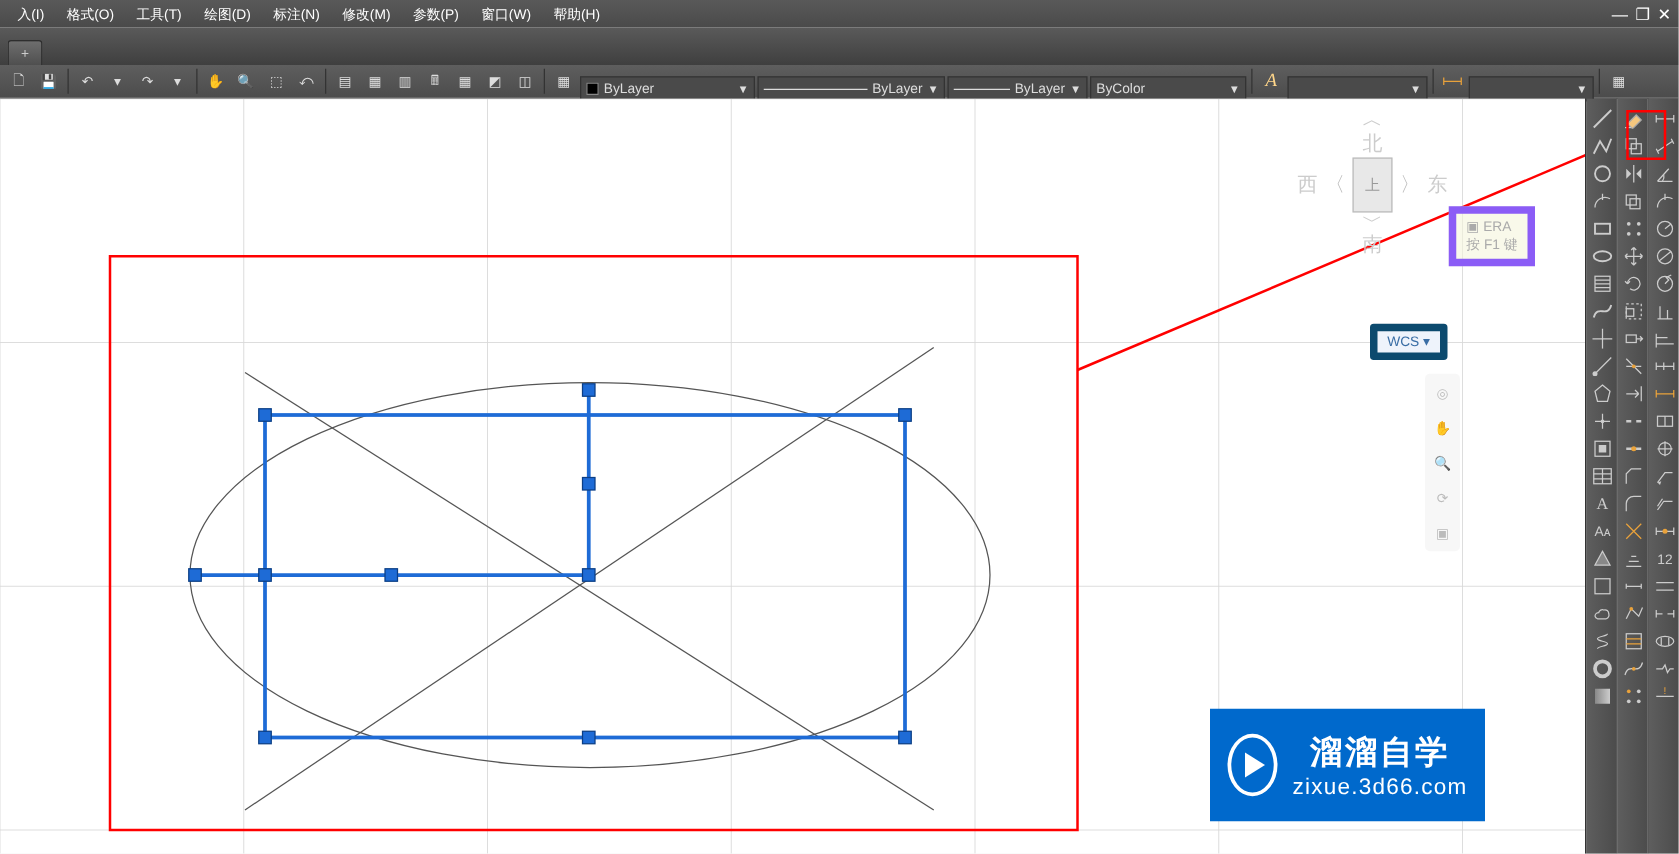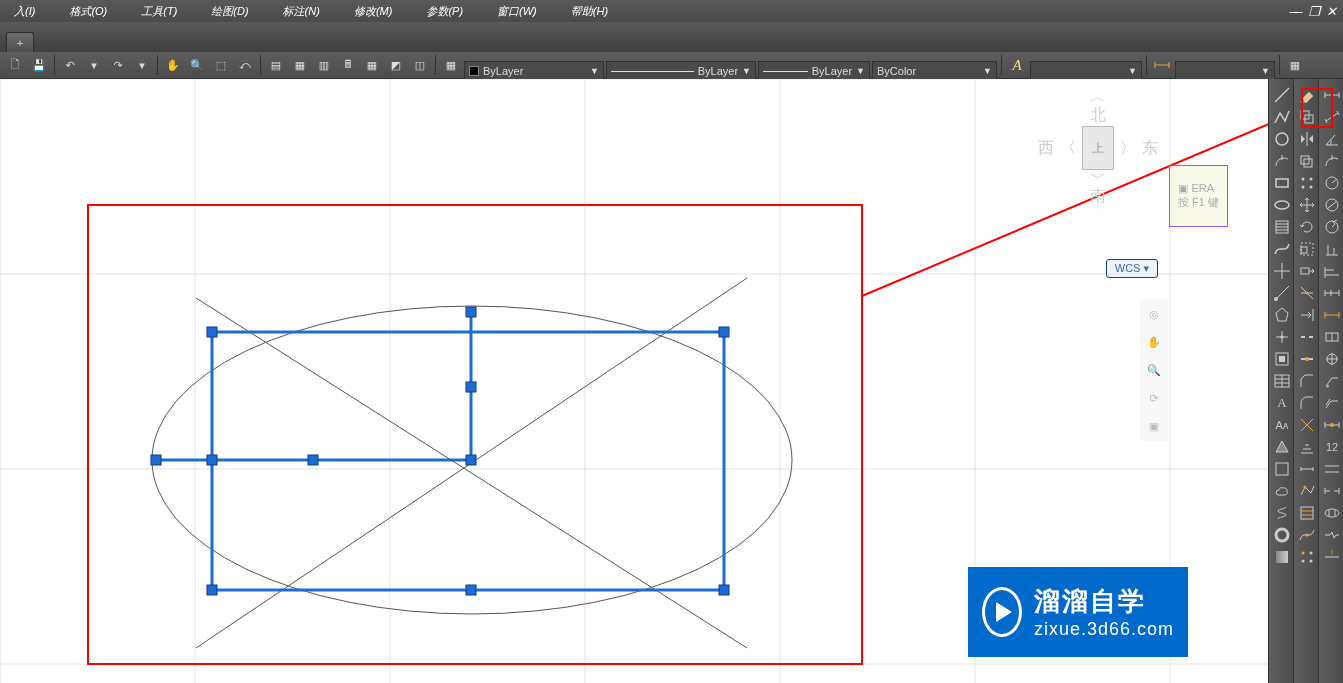--- a/index.html
+++ b/index.html
@@ -1,19 +1,19 @@
 <!DOCTYPE html>
 <html><head>
 <meta charset="utf-8">
 <style>
   * { box-sizing: border-box; margin: 0; padding: 0; }
   body { font-family: "Microsoft YaHei", Arial, sans-serif; font-size: 11px; background: #f0f0f0; overflow: hidden; width: 1343px; height: 683px; }
 
   
-  .menubar { background: linear-gradient(#595959,#4a4a4a); height: 22px; display: flex; align-items: center; color: #fff; padding: 0 6px; gap: 18px; font-style: italic; }
+  .menubar { background: linear-gradient(#595959,#4a4a4a); height: 22px; display: flex; align-items: center; color: #fff; padding: 0 6px; gap: 2px; }
   .menubar .menu-item { padding: 2px 8px; cursor: pointer; }
   .menubar .spacer { flex: 1; }
   .menubar .win-controls { display: flex; gap: 6px; font-size: 13px; }
   .menubar .win-controls span { cursor: pointer; }
 
   
   .tabstrip { background: linear-gradient(#5a5a5a,#3f3f3f); height: 30px; display: flex; align-items: flex-end; padding: 0 6px; }
   .tabstrip .tab { background: linear-gradient(#6e6e6e,#4f4f4f); border: 1px solid #2e2e2e; border-bottom: none; width: 28px; height: 20px; display: flex; align-items: center; justify-content: center; color: #ccc; border-radius: 3px 3px 0 0; cursor: pointer; }
 
   
@@ -37,31 +37,31 @@
   .right-panels { display: flex; }
   .vtoolbar { background: linear-gradient(90deg,#5e5e5e,#4c4c4c); width: 25px; display: flex; flex-direction: column; align-items: center; padding: 4px 0; gap: 1px; border-left: 1px solid #333; }
   .vtoolbar .vbtn { width: 21px; height: 21px; display: flex; align-items: center; justify-content: center; cursor: pointer; border: 1px solid transparent; color: #ddd; }
 
   
   .viewcube { position: absolute; top: 10px; right: 110px; width: 120px; color: #bbb; text-align: center; font-size: 16px; user-select: none; }
   .viewcube .row { display: flex; align-items: center; justify-content: center; gap: 6px; }
   .viewcube .cube { width: 44px; height: 44px; background: #e8e8e8; border: 1px solid #bbb; display: flex; align-items: center; justify-content: center; color: #999; font-size: 12px; }
   .viewcube .dir { font-size: 16px; color: #ccc; }
   .viewcube .arrow-v { font-size: 16px; color: #ccc; line-height: 1; }
-  .wcs-badge { position: absolute; top: 180px; right: 110px; background: #eef3fb; color: #4a6; border: 1px solid #0c4a6e; padding: 2px 8px; border-radius: 3px; font-size: 11px; color: #3a6ea5; }
+  .wcs-badge { position: absolute; top: 180px; right: 110px; background: #eef3fb; color: #4a6; border: 6px solid #0c4a6e; padding: 2px 8px; border-radius: 3px; font-size: 11px; color: #3a6ea5; }
 
   
   .navbar-col { position: absolute; top: 220px; right: 100px; width: 28px; background: rgba(240,240,240,0.5); border-radius: 4px; display: flex; flex-direction: column; align-items: center; padding: 4px; gap: 6px; }
   .navbar-col .nbtn { width: 22px; height: 22px; border-radius: 3px; display: flex; align-items: center; justify-content: center; color: #bbb; cursor: pointer; }
 
   
   .erase-highlight { position: absolute; top: 88px; right: 10px; width: 32px; height: 40px; border: 2px solid #f00; pointer-events: none; z-index: 50; }
 
   
-  .watermark { position: absolute; bottom: 26px; right: 80px; width: 220px; height: 90px; background: #0069cc; color: #fff; display: flex; align-items: center; gap: 12px; padding: 10px 14px; }
+  .watermark { position: absolute; bottom: 26px; right: 80px; width: 220px; height: 90px; background: #0069cc; color: #fff; display: flex; align-items: center; gap: 12px; padding: 10px 14px; text-align: center; }
   .watermark .circ { width: 50px; height: 50px; border: 3px solid #fff; border-radius: 50%; display: flex; align-items: center; justify-content: center; }
   .watermark .circ .tri { width: 0; height: 0; border-left: 16px solid #fff; border-top: 10px solid transparent; border-bottom: 10px solid transparent; margin-left: 4px; }
   .watermark .txt { display: flex; flex-direction: column; }
   .watermark .txt .cn { font-size: 26px; font-weight: bold; letter-spacing: 2px; }
   .watermark .txt .en { font-size: 18px; letter-spacing: 1px; }
 
   .flex1 { flex: 1; }
 </style>
 </head>
 <body>
@@ -260,21 +260,21 @@
         </div>
       <div class="nbtn">
           <span>⟳</span>
         </div>
       <div class="nbtn">
           <span>▣</span>
         </div>
     </div>
 
     
-    <div style="position:absolute; top:86px; right:40px; background:rgba(245,245,220,0.6); border:1px solid #8b5cf6; padding:16px 8px; color:#aaa; font-size:11px;">
+    <div style="position:absolute; top:86px; right:40px; background:rgba(245,245,220,0.6); border:6px solid #8b5cf6; padding:4px 8px; color:#aaa; font-size:11px;">
       <div><span>▣ </span><span>ERA</span></div>
       <div>按 F1 键</div>
     </div>
 
     
     <div class="watermark">
       <div class="circ">
           <div class="tri"></div>
         </div>
       <div class="txt">

